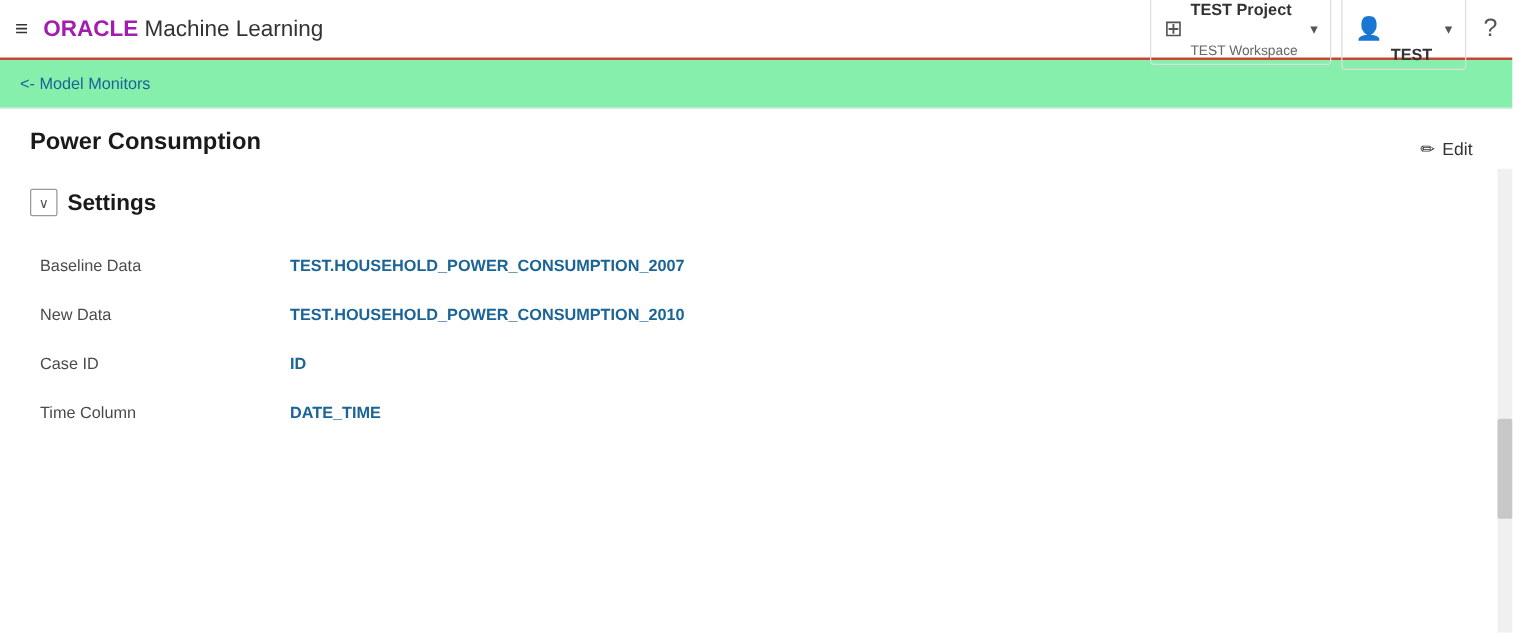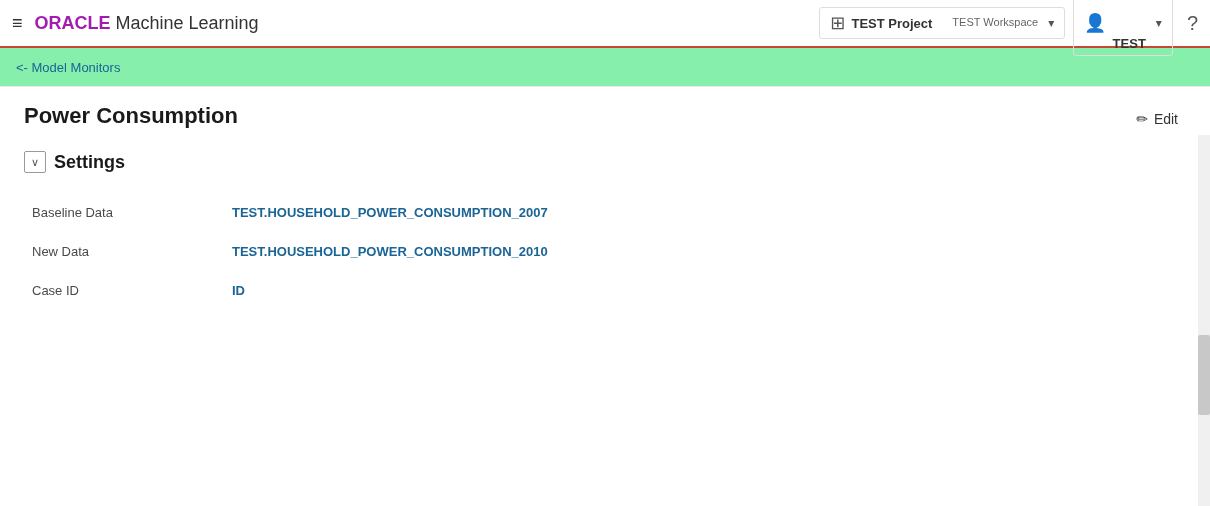--- a/index.html
+++ b/index.html
@@ -67,21 +67,21 @@
       cursor: pointer;
     }
 
     .project-selector-icon {
       font-size: 18px;
       color: #555;
     }
 
     .project-info {
       display: flex;
-      flex-direction: row;
+      flex-direction: column;
       gap: 20px;
     }
 
     .project-name {
       font-size: 13px;
       font-weight: 600;
       color: #333;
     }
 
     .workspace-name {
@@ -145,21 +145,21 @@
     }
 
     .page-header {
       display: flex;
       align-items: flex-start;
       justify-content: space-between;
       margin-bottom: 20px;
     }
 
     .page-title {
-      font-size: 22px;
+      font-size: 19px;
       font-weight: 700;
       color: #1a1a1a;
     }
 
     .edit-button {
       display: flex;
       align-items: center;
       gap: 6px;
       background: none;
       border: none;
@@ -305,19 +305,23 @@
           <span class="field-value">TEST.HOUSEHOLD_POWER_CONSUMPTION_2007</span>
         </div>
         <div class="field-row">
           <span class="field-label">New Data</span>
           <span class="field-value">TEST.HOUSEHOLD_POWER_CONSUMPTION_2010</span>
         </div>
         <div class="field-row">
           <span class="field-label">Case ID</span>
           <span class="field-value">ID</span>
         </div>
+        <div class="field-row">
+          <span class="field-label">Time Column</span>
+          <span class="field-value">DATE_TIME</span>
+        </div>
       </div>
   </div>
 
   <div class="scrollbar-track">
     <div class="scrollbar-thumb"></div>
   </div>
 </div>
 
 </body></html>

